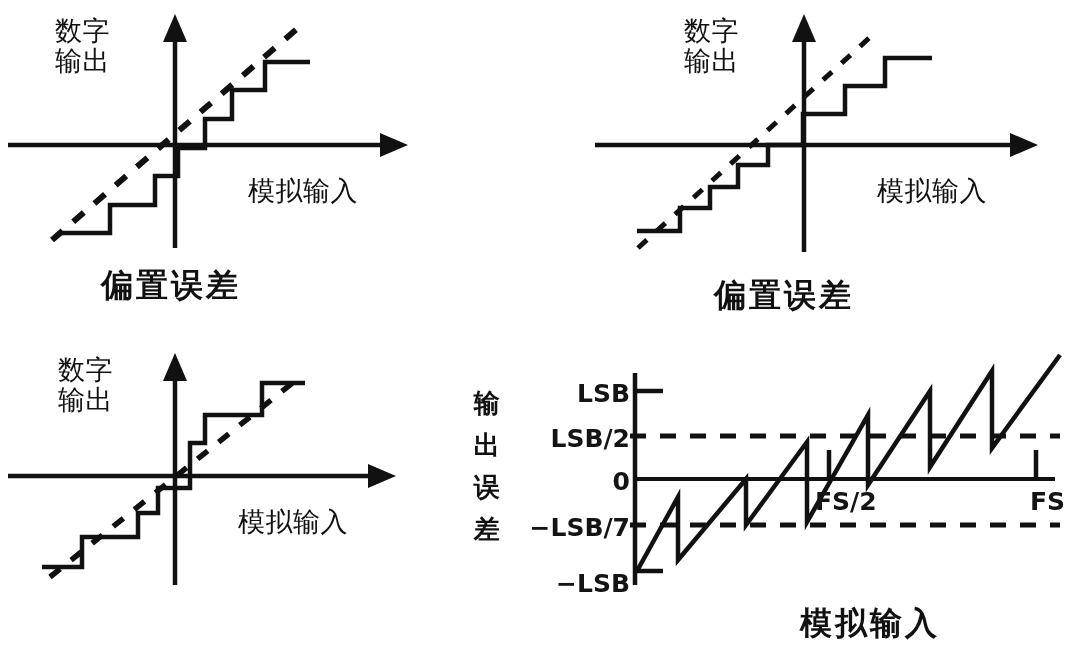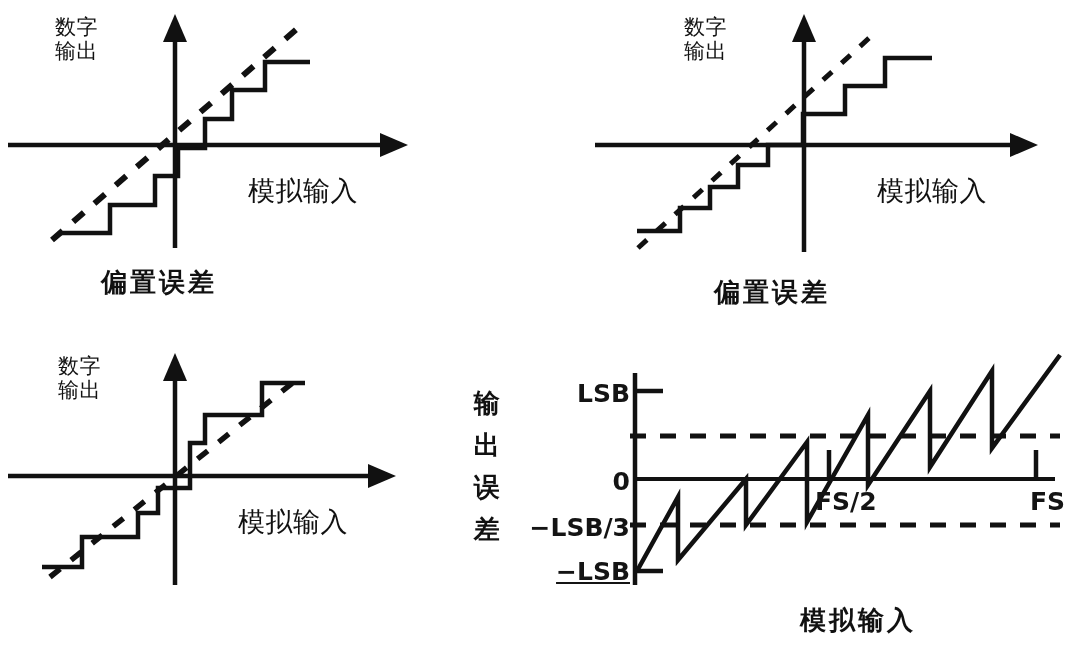--- a/index.html
+++ b/index.html
@@ -29,26 +29,26 @@
     color: #111111;
     white-space: pre;
     line-height: 1.12;
     letter-spacing: 0.5px;
   }
   .axis-name {
     font-size: 27px;
     font-weight: 400;
   }
   .axis-name-2line {
-    font-size: 21px;
+    font-size: 27px;
     font-weight: 400;
     text-align: left;
   }
   .caption {
-    font-size: 26px;
+    font-size: 32px;
     font-weight: 700;
     letter-spacing: 3px;
   }
   .vert-label {
     font-size: 26px;
     font-weight: 700;
     line-height: 1.62;
     text-align: center;
   }
   .tick-label {
@@ -179,23 +179,24 @@
                  L 286,134 L 286,180
                  L 347,97  L 347,177
                  L 408,70  L 408,140
                  L 470,46  L 470,122
                  L 532,26  L 532,103
                  L 600,10"></path>
       </g>
     </svg>
 
     <div class="tick-label" style="left:60px; top:34px; width:110px;">LSB</div>
+    <div class="tick-label" style="left:40px; top:79px; width:130px;">LSB/2</div>
     <div class="tick-label" style="left:60px; top:122px; width:110px;">0</div>
-    <div class="tick-label" style="left:24px; top:168px; width:146px;">−LSB/3</div>
-    <div class="tick-label" style="left:44px; top:212px; width:126px;text-decoration:underline;">−LSB</div>
+    <div class="tick-label" style="left:24px; top:168px; width:146px;">−LSB/7</div>
+    <div class="tick-label" style="left:44px; top:224px; width:126px;">−LSB</div>
 
     <div class="tick-label below" style="left:355px; top:142px; width:90px;">FS/2</div>
     <div class="tick-label below" style="left:570px; top:142px; width:60px;">FS</div>
   </div>
 
   <div class="cn-label vert-label" style="left:470px; top:382px; width:34px;">输
 出
 误
 差</div>
 

